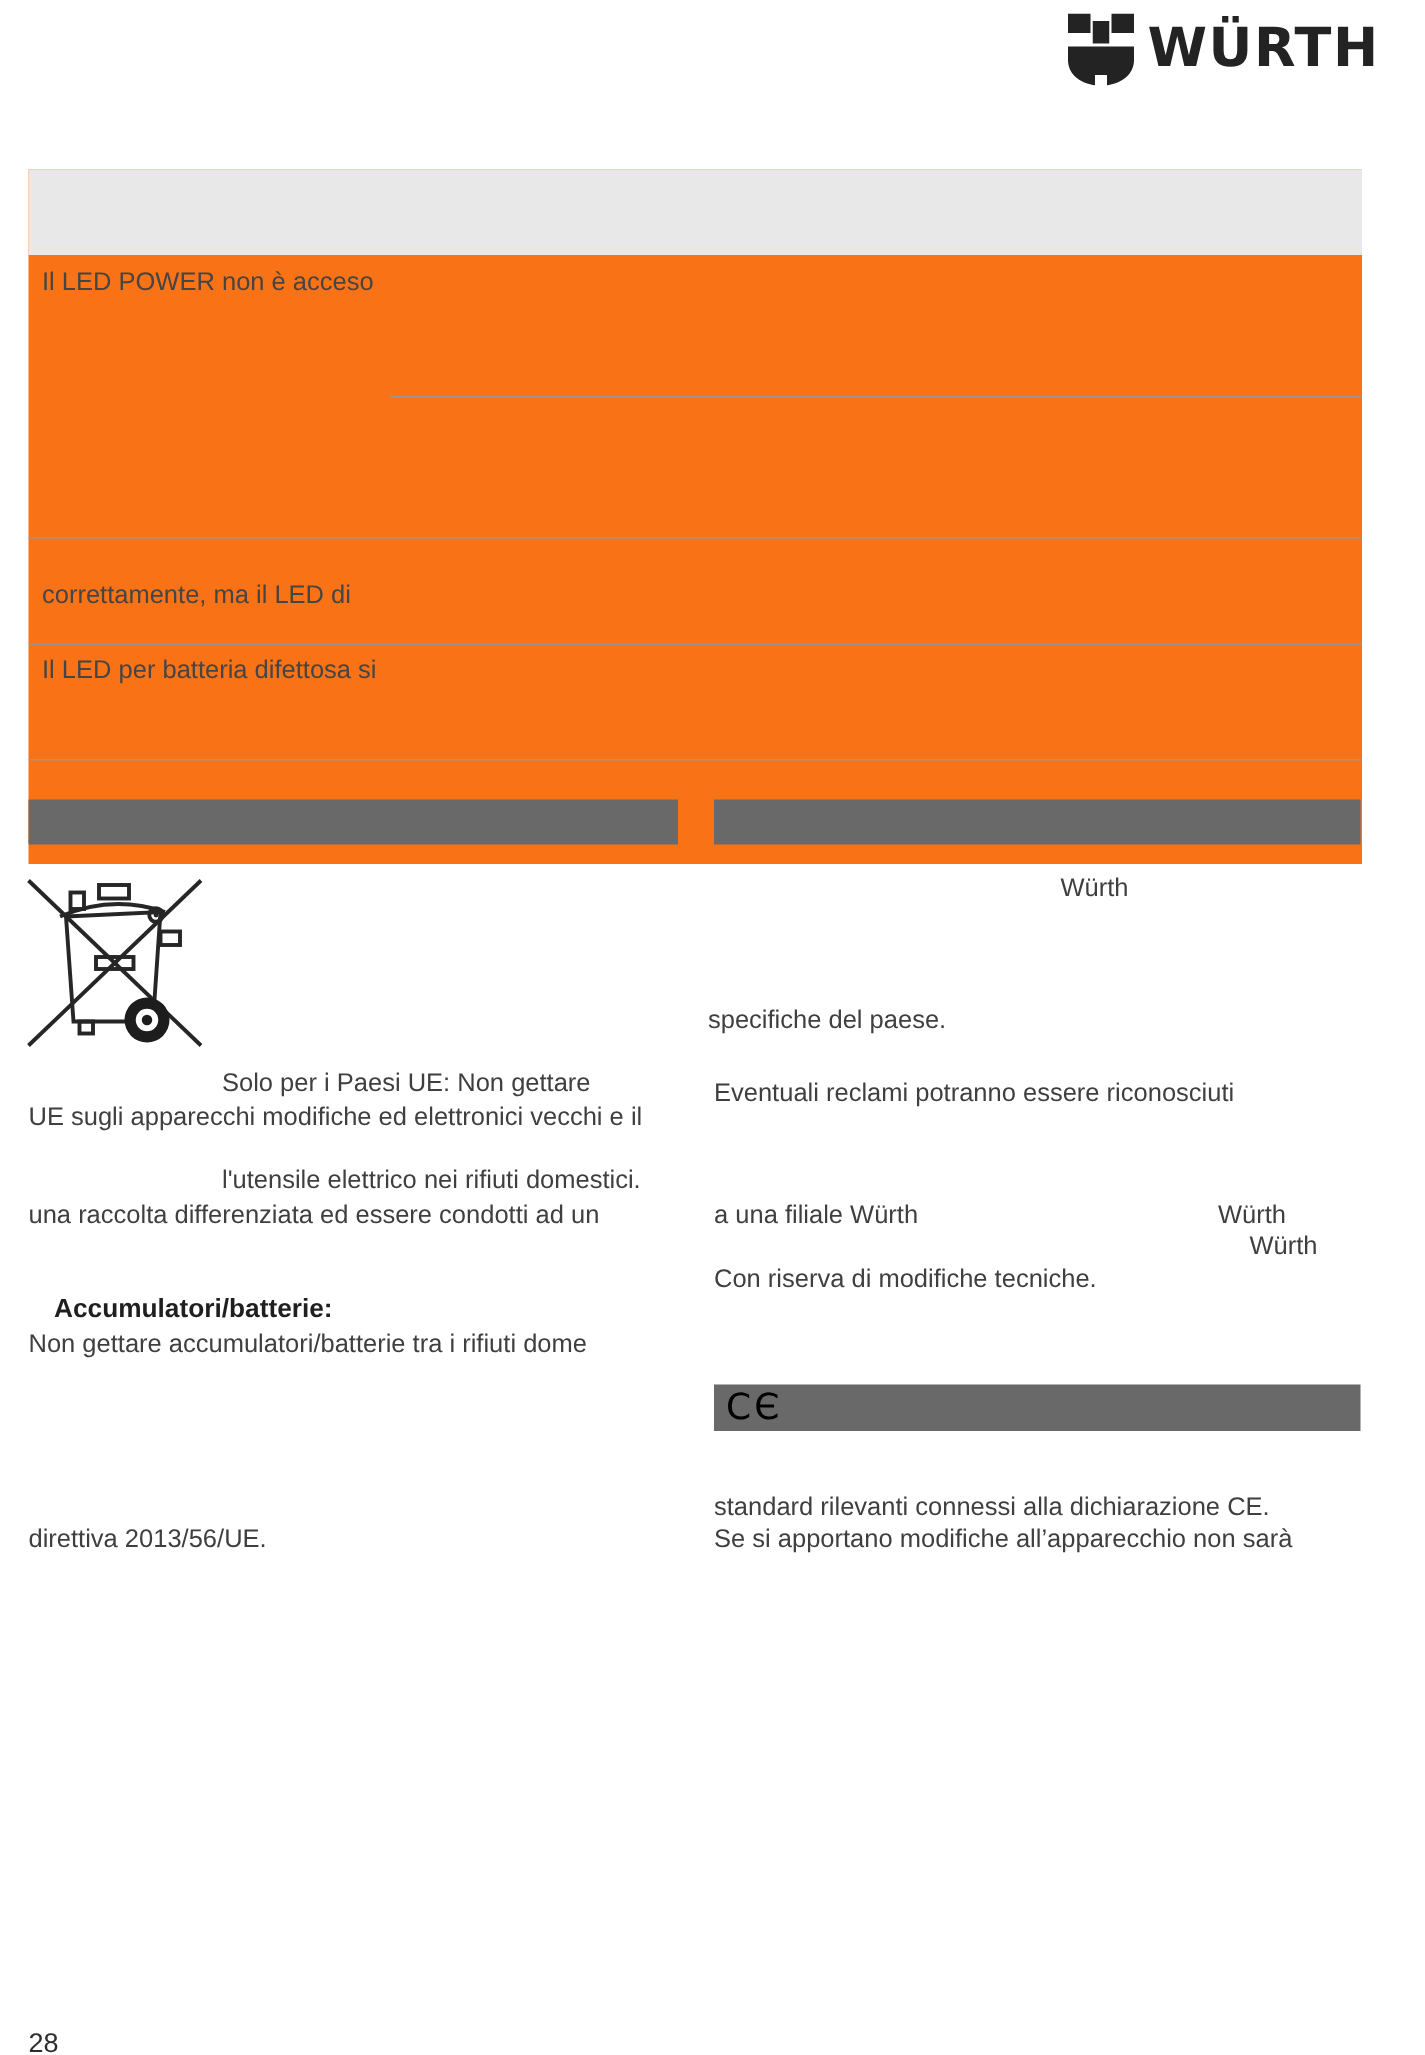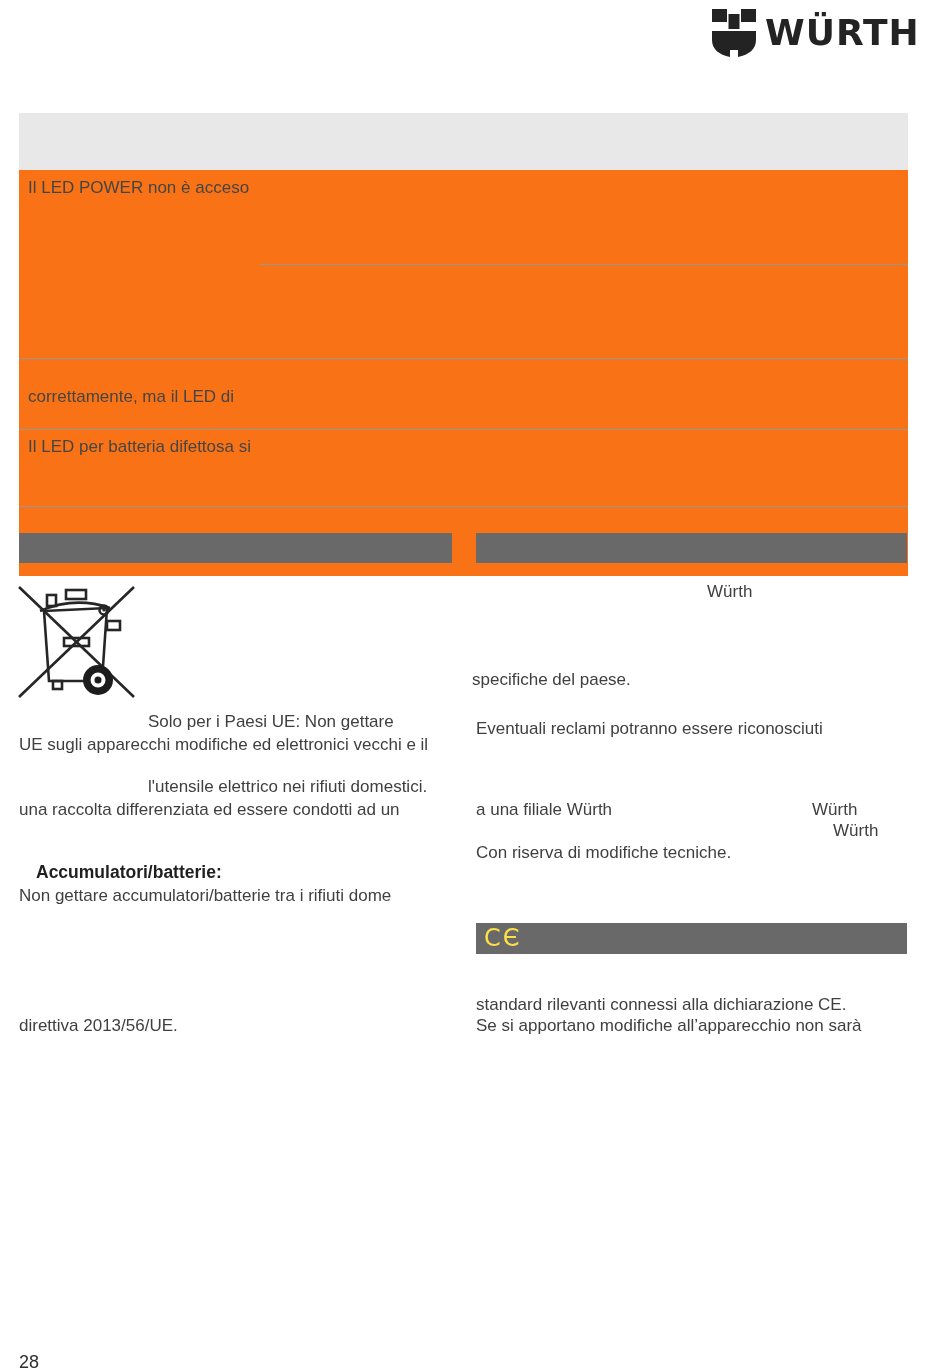--- a/index.html
+++ b/index.html
@@ -37,21 +37,21 @@
   
   .weee { position:absolute; left:17px; top:580px; }
 
   .caption { position:absolute; left:148px; top:668px; }
 
   .bold-head { font-weight:bold; color:#1f1f1f; font-size:17.5px; }
 
   
   .ce-bar { position:absolute; left:476px; top:923px; width:431px; height:31px; background:#696969; }
   .ce-mark {
-    display:inline-block; padding-left:8px; color:#fde047;
+    display:inline-block; padding-left:8px; color:#000000;
     font-family:"DejaVu Sans", sans-serif; font-size:24px; line-height:30px; letter-spacing:2px;
   }
 
   .page-num { position:absolute; left:19px; top:1352px; font-size:18px; color:#2e2e2e; }
 </style>
 </head>
 <body>
 
 <div class="page">
 

